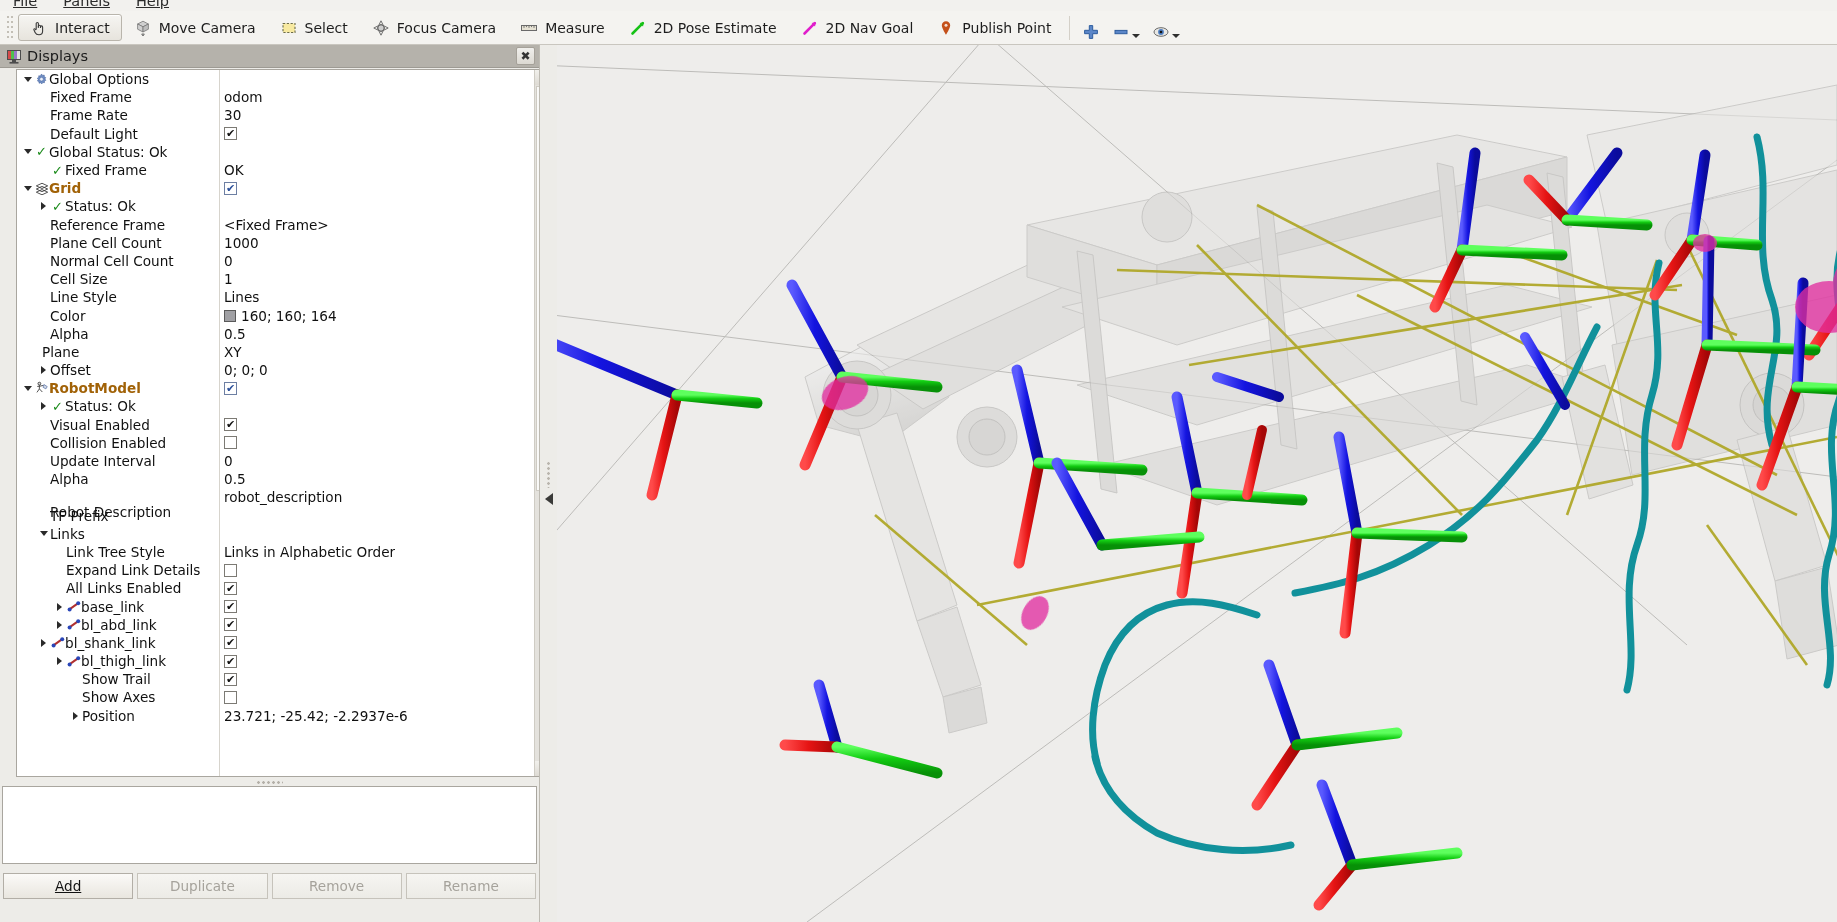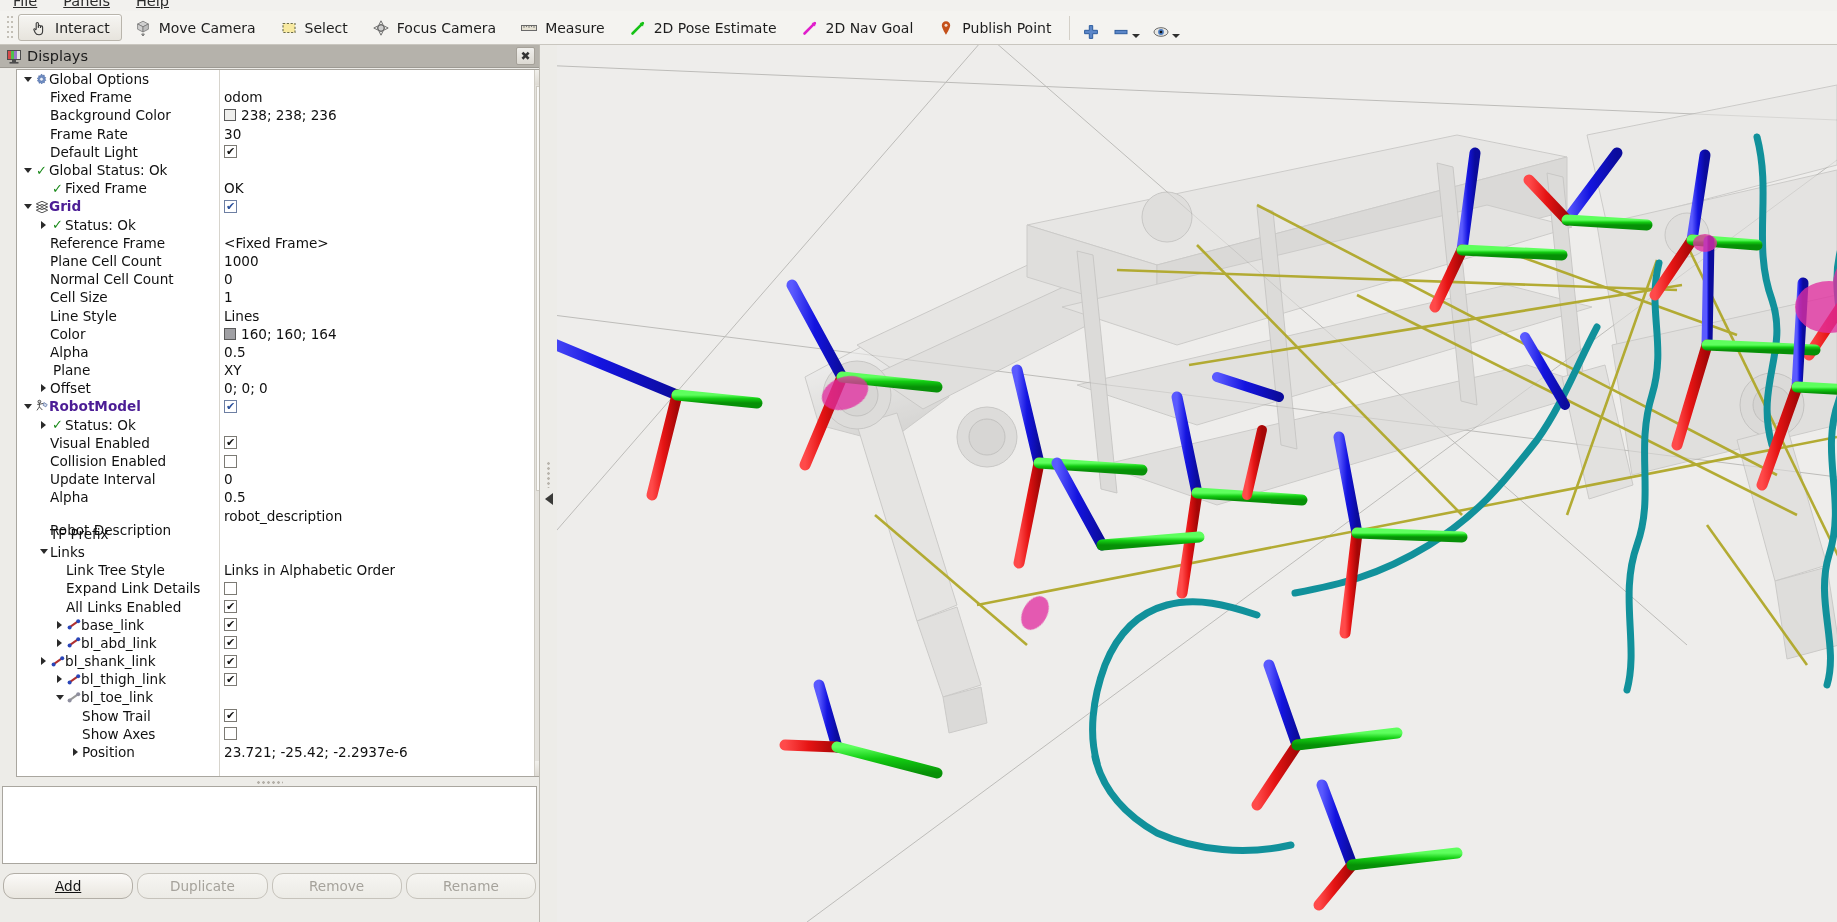--- a/index.html
+++ b/index.html
@@ -152,21 +152,21 @@
   .arrow .tri-d {
     width: 0; height: 0;
     border-left: 4px solid transparent;
     border-right: 4px solid transparent;
     border-top: 5px solid #2a2a2a;
   }
   .ico { width: 15px; flex: 0 0 15px; display: flex; align-items: center; justify-content: center; }
   .ico svg { display: block; }
   .check-green { color: #1a8a1a; font-weight: bold; font-size: 13px; line-height: 1; }
   .name { overflow: hidden; text-overflow: ellipsis; }
-  .name.blue { color: #4c1d95; font-weight: bold; }
+  .name.blue { color: #a16207; font-weight: bold; }
   .cbox {
     width: 13px; height: 13px;
     border: 1px solid #7c7a74;
     background: #fff;
     display: inline-flex; align-items: center; justify-content: center;
     font-size: 11px; color: #111; line-height: 1;
     flex: 0 0 13px;
   }
   .cbox.blue-c { border-color: #6d7fa3; color: #2a4f9b; }
   .swatch {
@@ -217,21 +217,21 @@
   .btn-row {
     position: absolute; left: 3px; top: 828px;
     width: 533px; height: 26px;
     display: flex; gap: 4px;
   }
   .btn {
     flex: 1 1 0;
     height: 26px;
     background: linear-gradient(#fbfaf8, #e9e6df);
     border: 1px solid #b2aea6;
-    border-radius: 11px;
+    border-radius: 0;
     font-size: 13.6px;
     color: #121212;
     display: flex; align-items: center; justify-content: center;
     cursor: default;
   }
   .btn.disabled { color: #a5a29b; background: linear-gradient(#f6f5f2, #ecebe6); border-color: #c6c3bb; }
   .btn .mn { text-decoration: underline; }
 
   
   .vsplit {
@@ -452,30 +452,20 @@
               <span class="arrow"></span>
               <span class="name">Fixed Frame</span>
             </div>
             <div class="val">
               <span>odom</span>
             </div>
           </div>
           <div class="row">
             <div class="lbl" style="padding-left: 20px;">
               <span class="arrow"></span>
-              <span class="name">Background Color</span>
-            </div>
-            <div class="val">
-              <span class="swatch" style="background: rgb(238, 238, 236);"></span>
-              <span>238; 238; 236</span>
-            </div>
-          </div>
-          <div class="row">
-            <div class="lbl" style="padding-left: 20px;">
-              <span class="arrow"></span>
               <span class="name">Frame Rate</span>
             </div>
             <div class="val">
               <span>30</span>
             </div>
           </div>
           <div class="row">
             <div class="lbl" style="padding-left: 20px;">
               <span class="arrow"></span>
               <span class="name">Default Light</span>
@@ -598,21 +588,21 @@
           <div class="row">
             <div class="lbl" style="padding-left: 20px;">
               <span class="arrow"></span>
               <span class="name">Alpha</span>
             </div>
             <div class="val">
               <span>0.5</span>
             </div>
           </div>
           <div class="row">
-            <div class="lbl" style="padding-left: 23px;">
+            <div class="lbl" style="padding-left: 12px;">
               <span class="arrow"></span>
               <span class="name">Plane</span>
             </div>
             <div class="val">
               <span>XY</span>
             </div>
           </div>
           <div class="row">
             <div class="lbl" style="padding-left: 20px;">
               <span class="arrow">
@@ -812,36 +802,20 @@
                   <line x1="3.2" y1="10" x2="12.4" y2="3.4" stroke="#b03030" stroke-width="2.3"></line>
                   <circle cx="3" cy="10.4" r="2.3" fill="#2a46b8"></circle>
                   <circle cx="12.8" cy="3.2" r="2.3" fill="#2a46b8"></circle>
                 </svg>
               </span>
               <span class="name">bl_thigh_link</span>
             </div>
             <div class="val">
               <span class="cbox">✔</span>
             </div>
-          </div>
-          <div class="row">
-            <div class="lbl" style="padding-left: 36px;">
-              <span class="arrow">
-                <span class="tri-d"></span>
-              </span>
-              <span class="ico">
-                <svg width="14" height="13" viewBox="0 0 16 14">
-                  <line x1="3.2" y1="10" x2="12.4" y2="3.4" stroke="#9a9a9a" stroke-width="2.3"></line>
-                  <circle cx="3" cy="10.4" r="2.3" fill="#8e8e9e"></circle>
-                  <circle cx="12.8" cy="3.2" r="2.3" fill="#8e8e9e"></circle>
-                </svg>
-              </span>
-              <span class="name">bl_toe_link</span>
-            </div>
-            <div class="val"></div>
           </div>
           <div class="row">
             <div class="lbl" style="padding-left: 52px;">
               <span class="arrow"></span>
               <span class="name">Show Trail</span>
             </div>
             <div class="val">
               <span class="cbox">✔</span>
             </div>
           </div>

